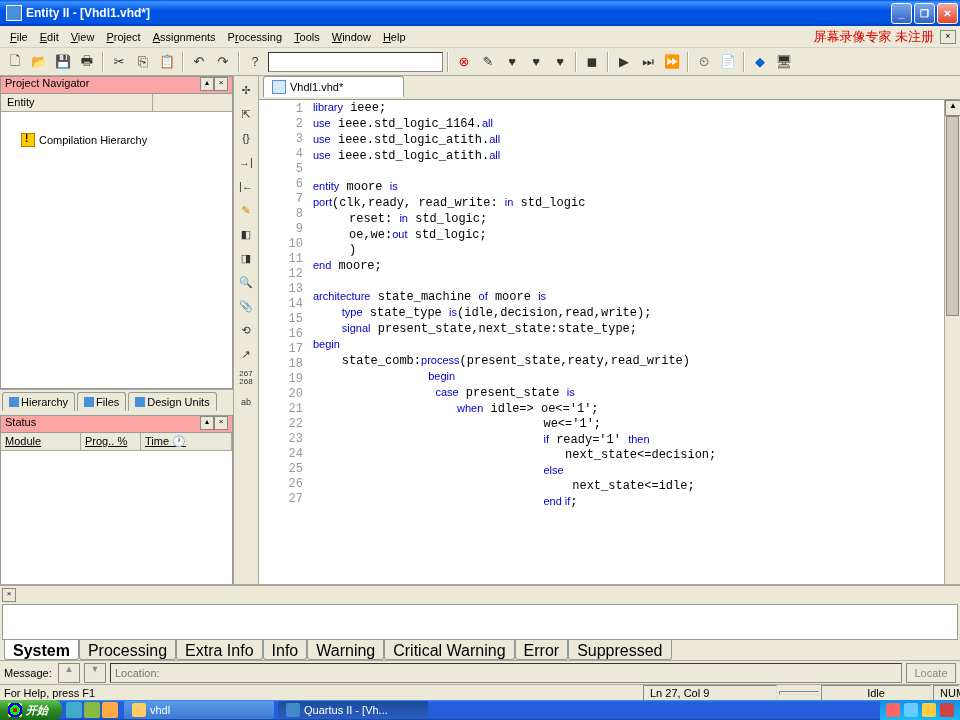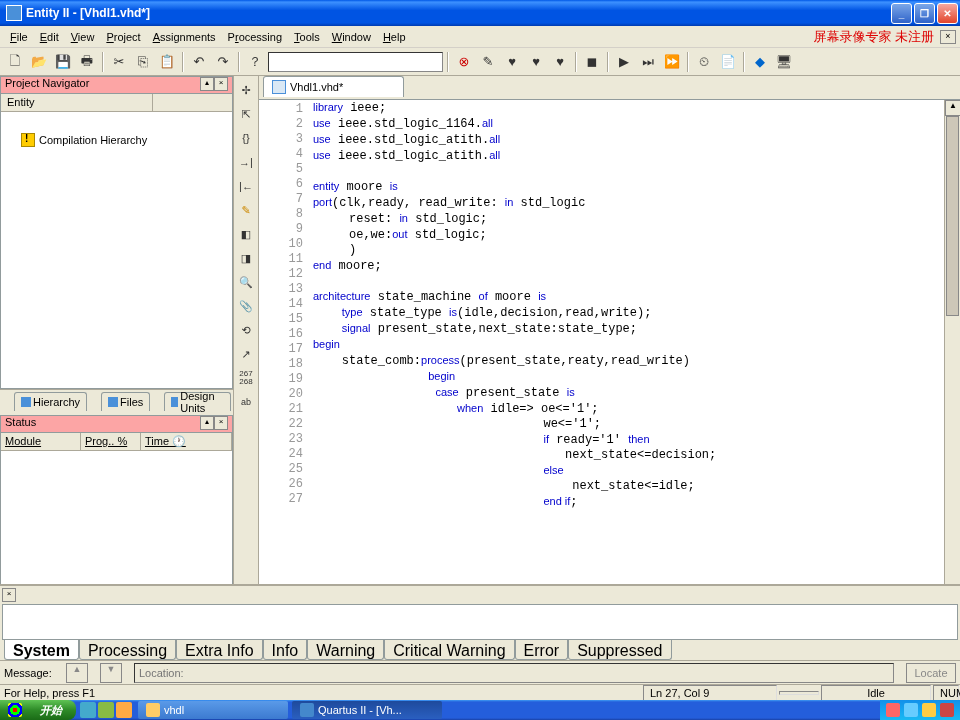--- a/index.html
+++ b/index.html
@@ -25,21 +25,21 @@
 .panel-title .pclose { margin-left:auto; display:flex; gap:0; }
 .panel-title .pbtn { width:14px; height:14px; border:1px solid #888; background:#ece9d8; font-size:8px; text-align:center; cursor:pointer; }
 .nav-body { flex:1; background:#fff; border:1px solid #919b9c; border-top:0; overflow:hidden; }
 .ent-header { height:18px; background:#ece9d8; border-bottom:1px solid #aca899; display:flex; }
 .ent-header .col { border-right:1px solid #aca899; padding:2px 6px; }
 .tree { padding:20px; }
 .tree-item { display:flex; align-items:center; gap:4px; padding:1px 0; }
 .tree-icon { width:14px; height:14px; background:#ffcc00; border:1px solid #aa8800; position:relative; }
 .tree-icon::after { content:"!"; position:absolute; top:-1px; left:3px; color:#000; font-weight:bold; font-size:10px; }
 .nav-tabs { height:22px; background:#ece9d8; display:flex; padding:2px 2px 0; gap:2px; border-top:1px solid #aca899; }
-.nav-tab { background:#ece9d8; border:1px solid #919b9c; border-bottom:0; padding:2px 6px; border-radius:3px 3px 0 0; cursor:pointer; display:flex; align-items:center; gap:2px; font-size:10px;margin-left:12px; }
+.nav-tab { background:#ece9d8; border:1px solid #919b9c; border-bottom:0; padding:2px 6px; border-radius:3px 3px 0 0; cursor:pointer; display:flex; align-items:center; gap:2px; font-size:10px; }
 .nav-tab .ticon { width:10px; height:10px; background:#4a90d9; }
 .status-panel { height:18px; }
 .status-body { flex:1; background:#fff; border:1px solid #919b9c; border-top:0; }
 .mod-header { height:18px; background:#ece9d8; border-bottom:1px solid #aca899; display:flex; font-size:10px;text-decoration:underline; }
 .mod-header .mcol { border-right:1px solid #aca899; padding:2px 4px; }
 .vtoolbar { width:26px; background:#ece9d8; border-left:1px solid #aca899; border-right:1px solid #aca899; display:flex; flex-direction:column; align-items:center; padding:4px 0; gap:4px; }
 .vbtn { width:20px; height:20px; display:flex; align-items:center; justify-content:center; cursor:pointer; font-size:11px; color:#333; }
 .editor { flex:1; display:flex; flex-direction:column; background:#fff; }
 .editor-tabs { height:24px; background:#ece9d8; display:flex; align-items:flex-start; padding:0 4px; border-bottom:1px solid #919b9c; }
 .editor-tab { background:#fff; border:1px solid #919b9c; border-bottom:0; padding:3px 60px 3px 8px; display:flex; align-items:center; gap:4px; border-radius:3px 3px 0 0; }
@@ -51,30 +51,30 @@
 .hscroll { height:16px; background:#ece9d8; border-top:1px solid #aca899; display:flex; }
 .sbtn { width:16px; height:16px; background:#ece9d8; border:1px solid #888; font-size:8px; text-align:center; cursor:pointer; }
 .vscroll { position:absolute; right:0; top:24px; bottom:16px; width:16px; background:#ece9d8; border-left:1px solid #aca899; }
 .vthumb { position:absolute; left:1px; right:1px; top:16px; height:200px; background:#cdc7b8; border:1px solid #888; }
 .msgpanel { position:absolute; bottom:36px; left:0; right:0; height:100px; background:#ece9d8; border-top:2px solid #aca899; display:flex; flex-direction:column; }
 .msg-close { width:14px; height:14px; border:1px solid #888; font-size:8px; text-align:center; cursor:pointer; margin:2px; }
 .msgbody { flex:1; background:#fff; border:1px solid #919b9c; margin:0 2px; }
 .msgtabs { height:20px; display:flex; padding:0 4px; }
 .msgtab { background:#ece9d8; border:1px solid #919b9c; border-top:0; padding:2px 8px; border-radius:0 0 3px 3px; cursor:pointer; font-size:16px; }
 .msgtab.active { background:#fff; font-weight:bold; }
-.msgrow { height:24px; display:flex; align-items:center; padding:0 4px; gap:12px; border-top:1px solid #aca899; }
+.msgrow { height:24px; display:flex; align-items:center; padding:0 4px; gap:4px; border-top:1px solid #aca899; }
 .msgrow .lbl { width:50px; }
 .msgrow .nav { width:22px; height:20px; border:1px solid #888; background:#ece9d8; cursor:pointer; font-size:9px; text-align:center; color:#888; }
 .msgrow .loc { flex:1; height:20px; background:#ece9d8; border:1px inset #888; padding:2px 4px; color:#888; }
 .msgrow .locbtn { width:50px; height:20px; border:1px solid #888; background:#ece9d8; cursor:pointer; color:#888; }
 .statusbar { position:absolute; bottom:20px; left:0; right:0; height:16px; background:#ece9d8; border-top:1px solid #aca899; display:flex; align-items:center; font-size:10px; }
 .statusbar .cell { border:1px inset #ddd; padding:1px 6px; margin:0 1px; }
 .statusbar .help { flex:1; padding:0 4px; }
 .taskbar { position:absolute; bottom:0; left:0; right:0; height:20px; background:linear-gradient(to bottom,#3e9af2 0%,#245edb 10%,#245edb 90%,#1941a5 100%); display:flex; align-items:center; }
-.startbtn { height:20px; padding:0 14px 0 8px; background:linear-gradient(to bottom,#5fc354 0%,#2e8b28 50%,#1a6b16 100%); color:#fff; font-weight:bold; font-style:italic; font-family:SimSun; display:flex; align-items:center; gap:18px; border-radius:0 8px 8px 0; cursor:pointer; }
+.startbtn { height:20px; padding:0 14px 0 8px; background:linear-gradient(to bottom,#5fc354 0%,#2e8b28 50%,#1a6b16 100%); color:#fff; font-weight:bold; font-style:italic; font-family:SimSun; display:flex; align-items:center; gap:4px; border-radius:0 8px 8px 0; cursor:pointer; }
 .startbtn .sicon { width:14px; height:14px; background:radial-gradient(circle,#f00 0 25%,#0f0 25% 50%,#00f 50% 75%,#ff0 75%); border-radius:2px; }
 .qlaunch { display:flex; gap:2px; padding:0 4px; }
 .qbtn { width:16px; height:16px; cursor:pointer; border-radius:2px; }
 .taskbtn { height:18px; padding:0 8px; margin:0 2px; background:linear-gradient(to bottom,#5a9ae8,#3c7ad0); color:#fff; display:flex; align-items:center; gap:4px; border-radius:2px; cursor:pointer; min-width:150px; }
 .taskbtn.active { background:linear-gradient(to bottom,#1e4a9c,#2a5fc0); }
 .taskbtn .ticon2 { width:14px; height:14px; background:#fff; border-radius:2px; }
 .tray { margin-left:auto; height:20px; background:linear-gradient(to bottom,#1290e9,#19b9f3); padding:0 6px; display:flex; align-items:center; gap:4px; color:#fff; }
 .tray .ticon3 { width:14px; height:14px; border-radius:2px; }
 </style>
 </head>

